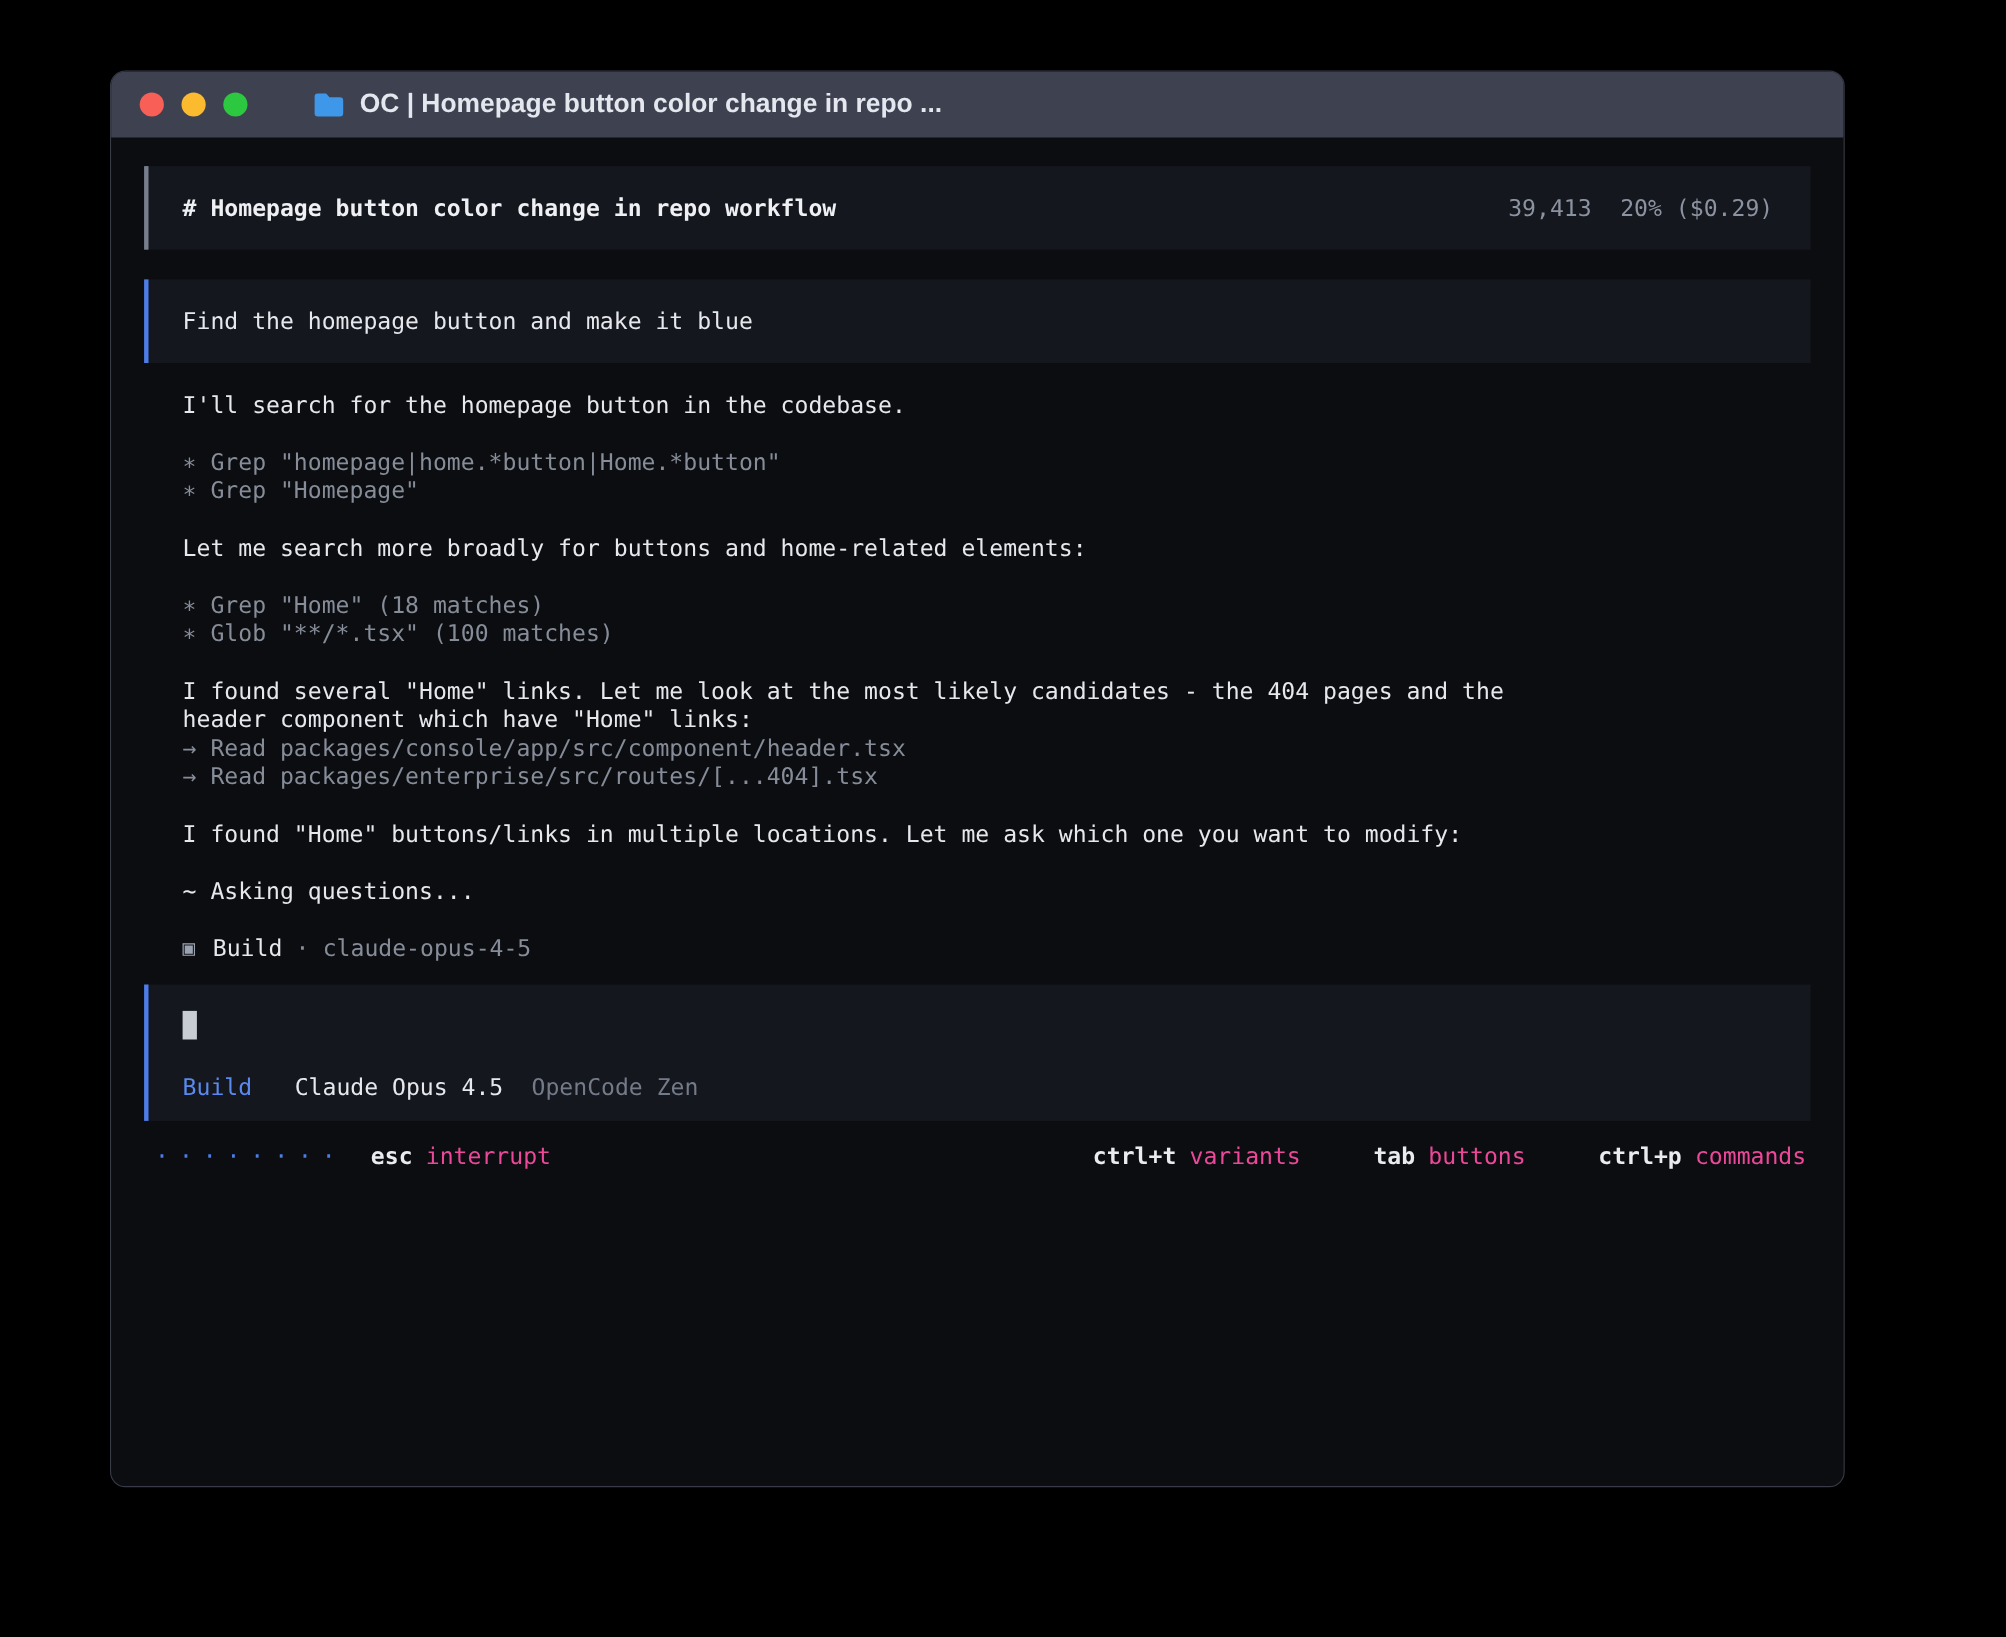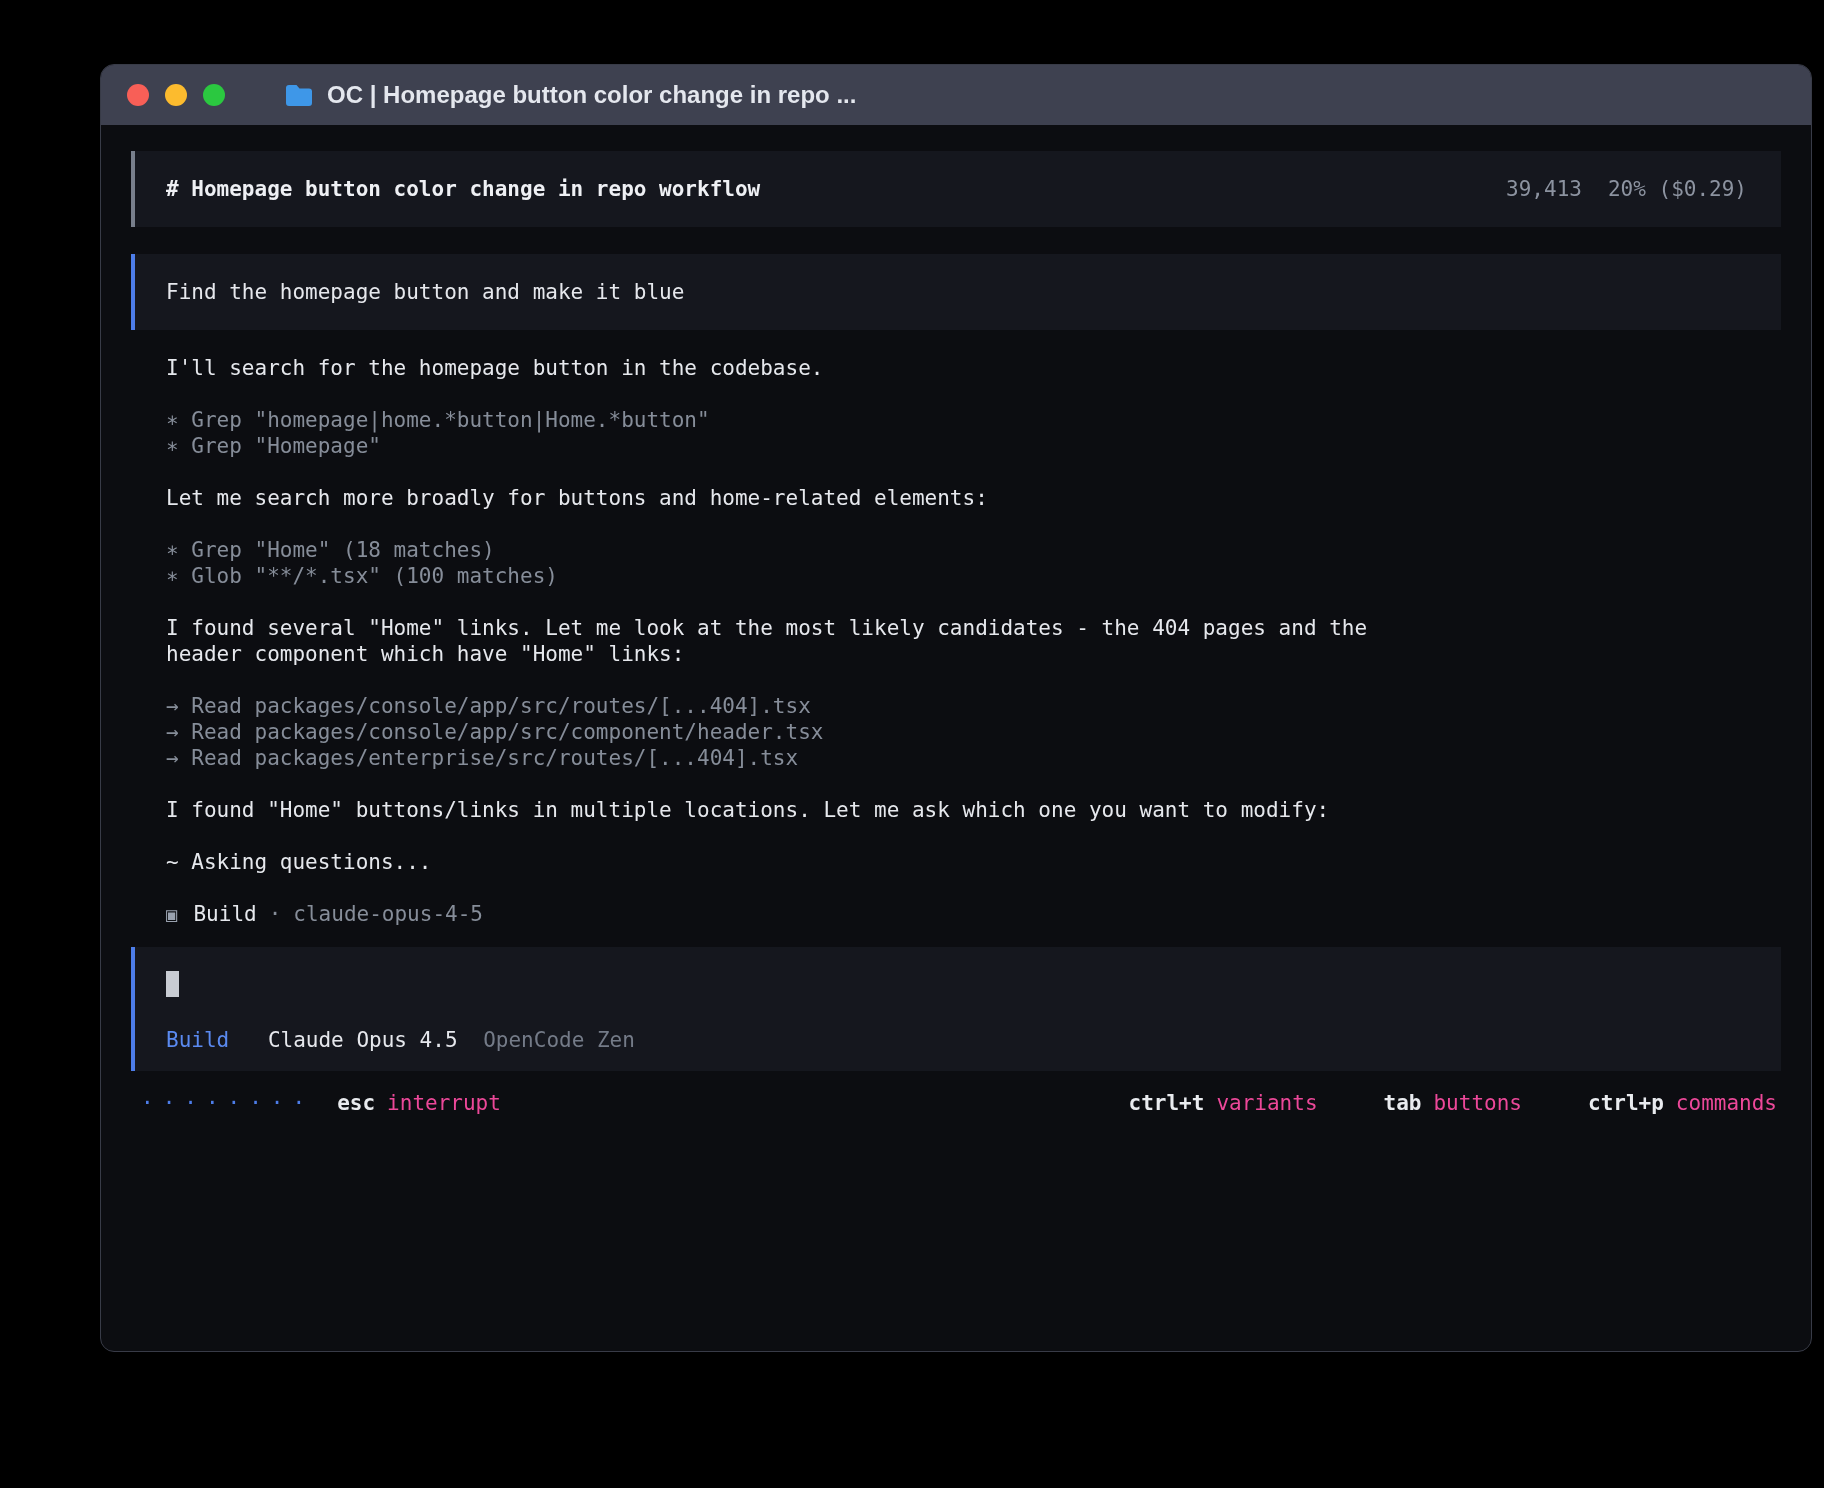--- a/index.html
+++ b/index.html
@@ -7,21 +7,21 @@
   body {
     background:#000000;
     position:relative;
     overflow:hidden;
     font-family:"DejaVu Sans Mono", monospace;
   }
 
   .window {
     position:absolute;
     left:100px; top:64px;
-    width:1712px; height:1288px;
+    width:1577px; height:1288px;
     background:#0c0d11;
     border:1px solid #383b47;
     border-radius:14px;
     overflow:hidden;
   }
 
   
   .titlebar {
     height:60px;
     background:#3e4150;
@@ -174,21 +174,20 @@
     </div>
 
     <div class="transcript">
       <div class="t-line text">I'll search for the homepage button in the codebase.</div>
       <div class="t-line tool gap">∗ Grep "homepage|home.*button|Home.*button"</div>
       <div class="t-line tool">∗ Grep "Homepage"</div>
       <div class="t-line text gap">Let me search more broadly for buttons and home-related elements:</div>
       <div class="t-line tool gap">∗ Grep "Home" (18 matches)</div>
       <div class="t-line tool">∗ Glob "**/*.tsx" (100 matches)</div>
       <div class="t-line text gap wrap">I found several "Home" links. Let me look at the most likely candidates - the 404 pages and the header component which have "Home" links:</div>
-      <div class="t-line tool gap">→ Read packages/console/app/src/routes/[...404].tsx</div>
       <div class="t-line tool">→ Read packages/console/app/src/component/header.tsx</div>
       <div class="t-line tool">→ Read packages/enterprise/src/routes/[...404].tsx</div>
       <div class="t-line text gap">I found "Home" buttons/links in multiple locations. Let me ask which one you want to modify:</div>
       <div class="t-line text gap">~ Asking questions...</div>
 
       <div class="agent-line">
         <span class="agent-icon">▣</span>
         <span class="agent-name">Build</span>
         <span class="agent-sep">·</span>
         <span class="agent-model">claude-opus-4-5</span>

